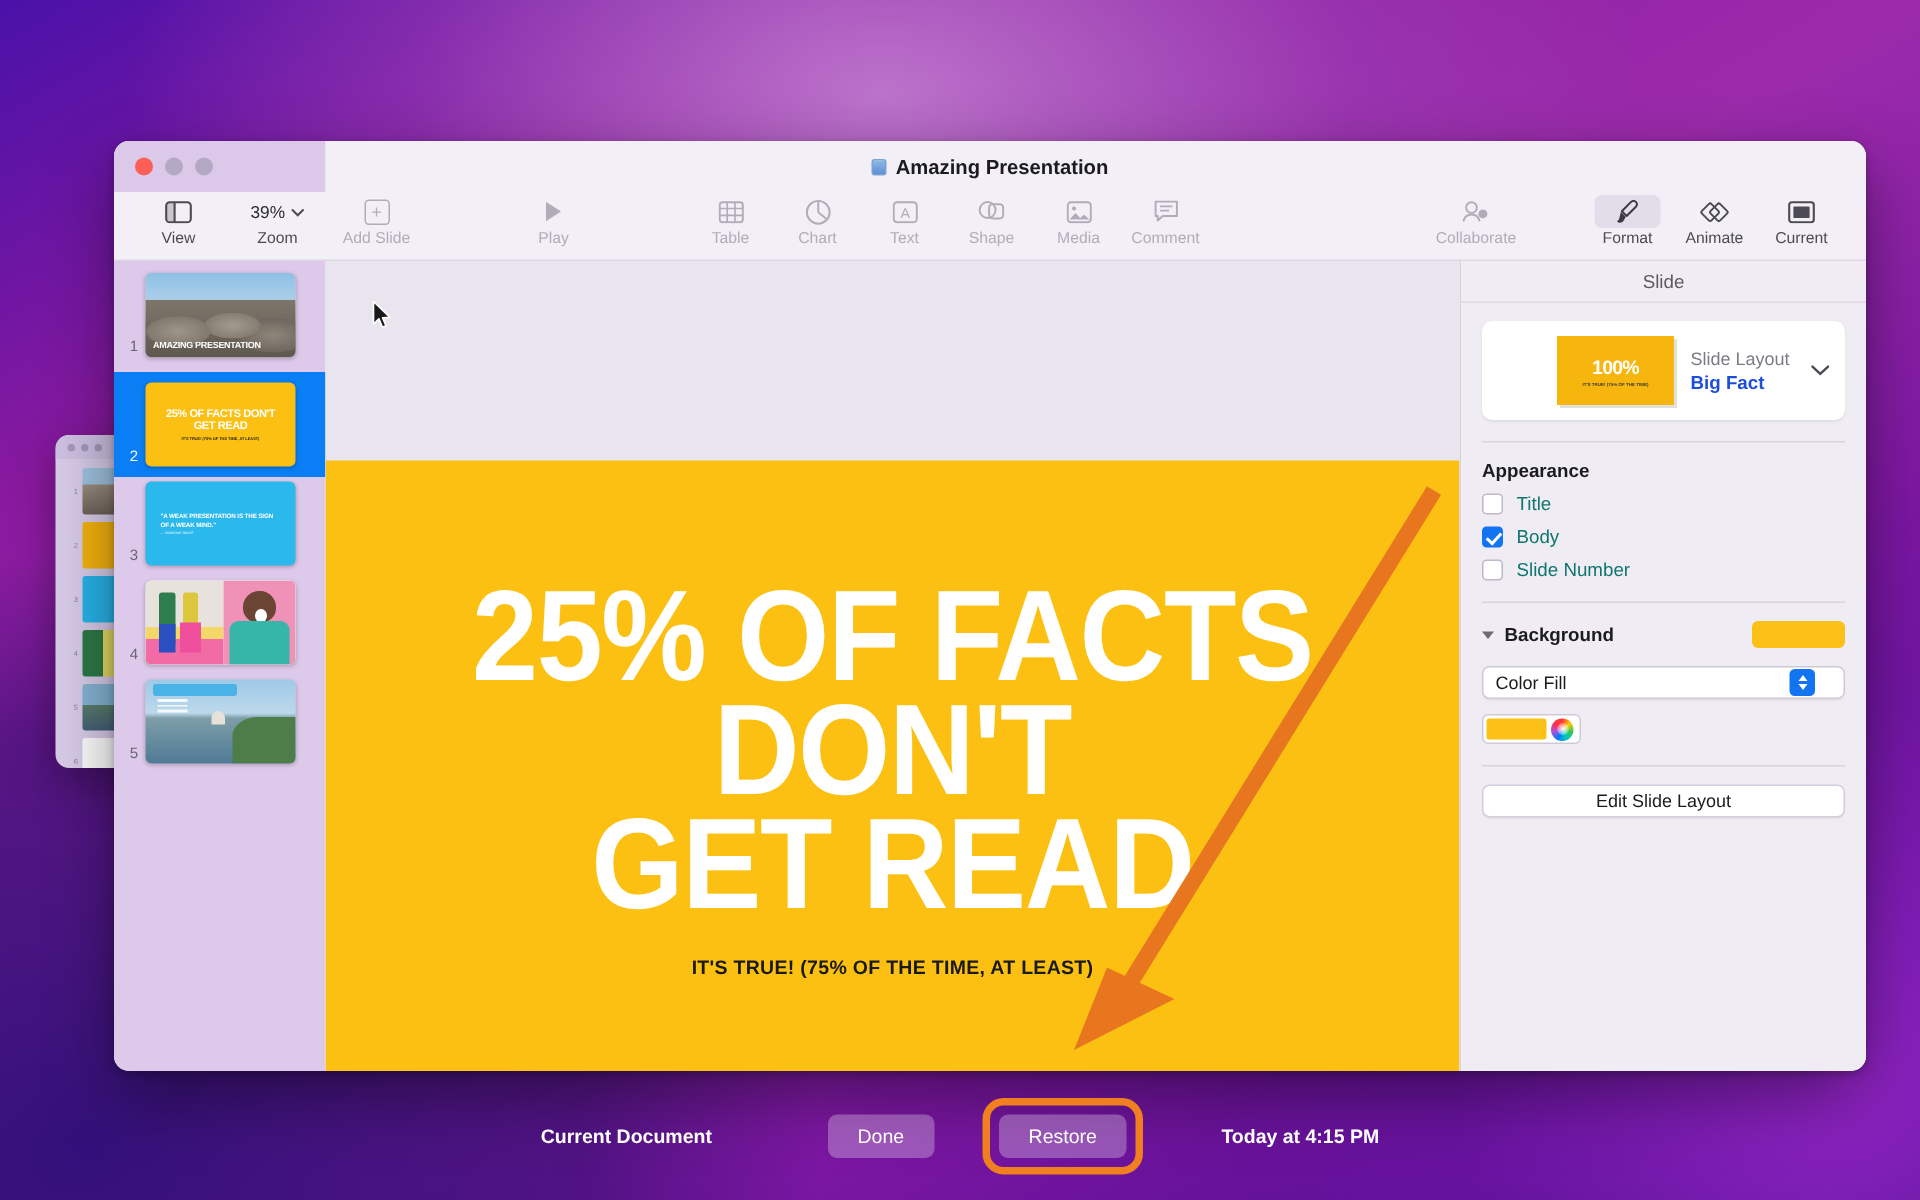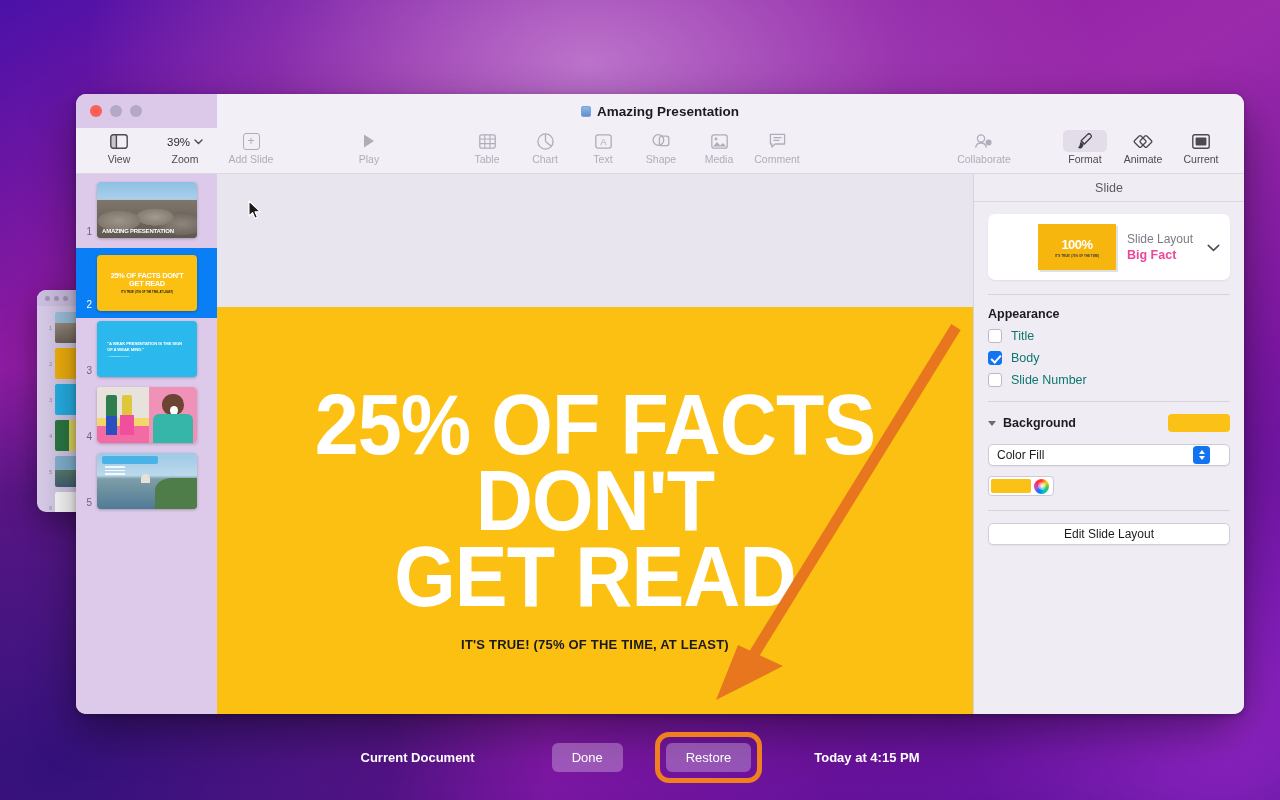--- a/index.html
+++ b/index.html
@@ -243,21 +243,21 @@
   .layout-thumb {
     width: 78px; height: 46px; background: #f6b60e;
     display:flex; flex-direction:column; align-items:center; justify-content:center;
     box-shadow: 2px 2px 0 rgba(0,0,0,0.12);
     margin-left: 40px;
   }
   .layout-thumb .lt1 { font-size:13px; font-weight:900; color:#fff; letter-spacing:-0.5px;}
   .layout-thumb .lt2 { font-size:3px; font-weight:900; color:#3a3a3a; margin-top:2px;}
   .layout-meta { flex:1; }
   .layout-meta .lm-label { font-size:12px; color:#7d7a84; }
-  .layout-meta .lm-value { font-size:12.5px; font-weight:bold; color:#ec4899; margin-top:2px;}
+  .layout-meta .lm-value { font-size:12.5px; font-weight:bold; color:#1d4ed8; margin-top:2px;}
   .hr { height:1px; background:#d9d3e0; margin: 14px 0 12px 0; }
   .sec-title { font-size:12.5px; font-weight:bold; color:#1c1c1e; margin-bottom:8px;}
   .cbrow { display:flex; align-items:center; gap:9px; margin-bottom:8px; }
   .cbox { width:14px; height:14px; border-radius:3px; background:#fff; border:1px solid #bdb7c6; }
   .cbox.on { background:#1274f1; border-color:#1274f1; position:relative; }
   .cbox.on:after {
     content:""; position:absolute; left:4px; top:1px; width:4px; height:8px;
     border:solid #fff; border-width:0 2px 2px 0; transform:rotate(42deg);
   }
   .cblabel { font-size:12.5px; color:#0f766e; }

